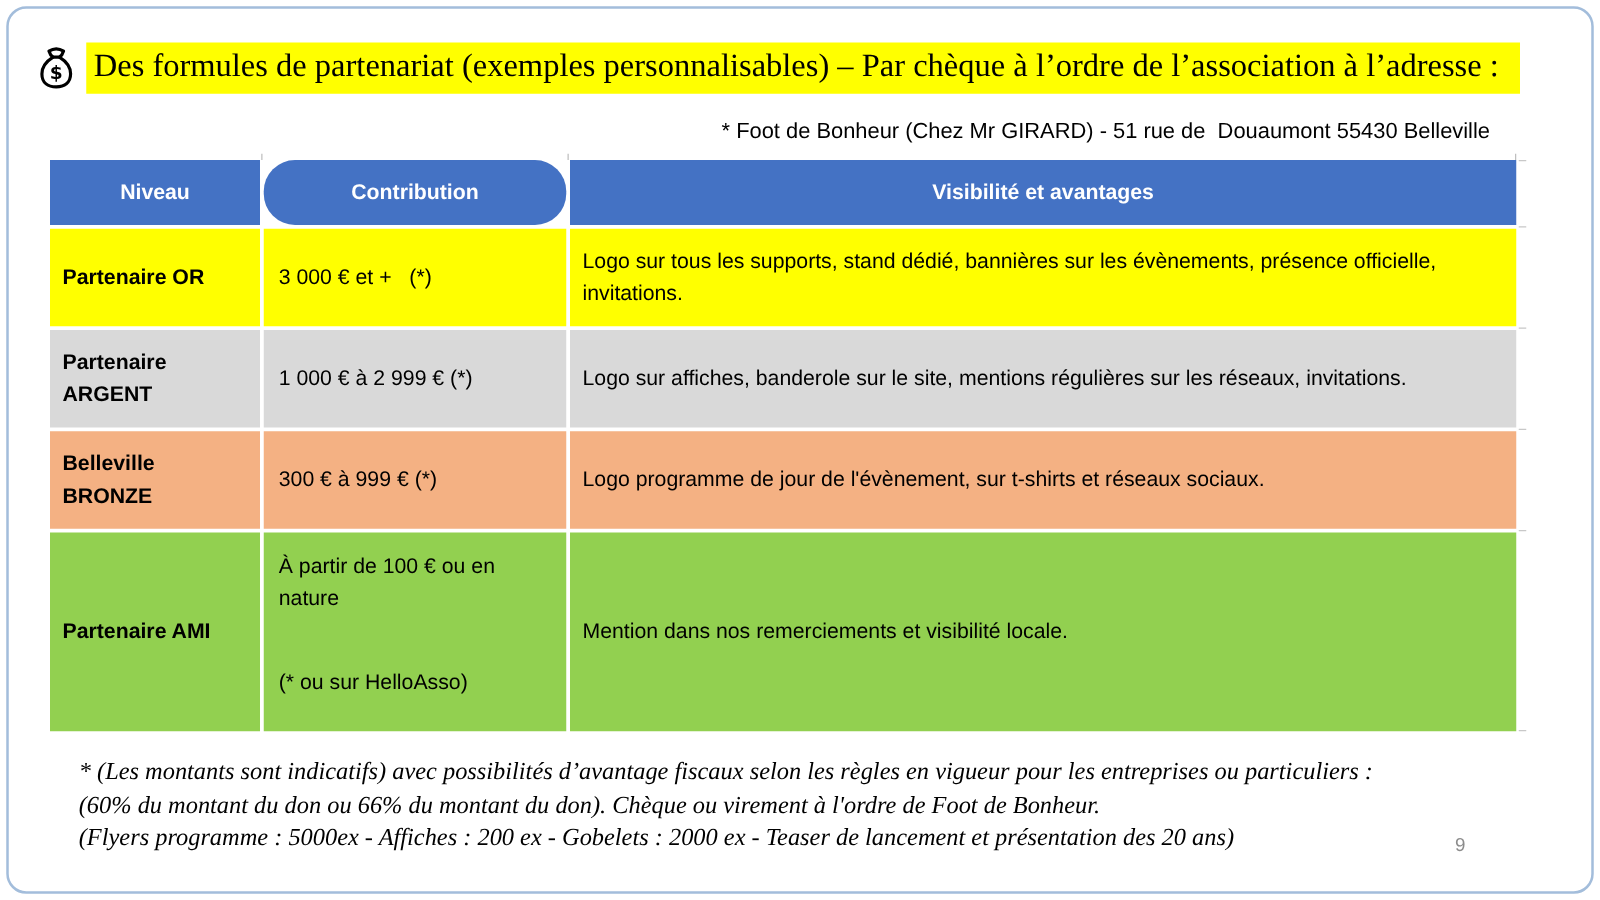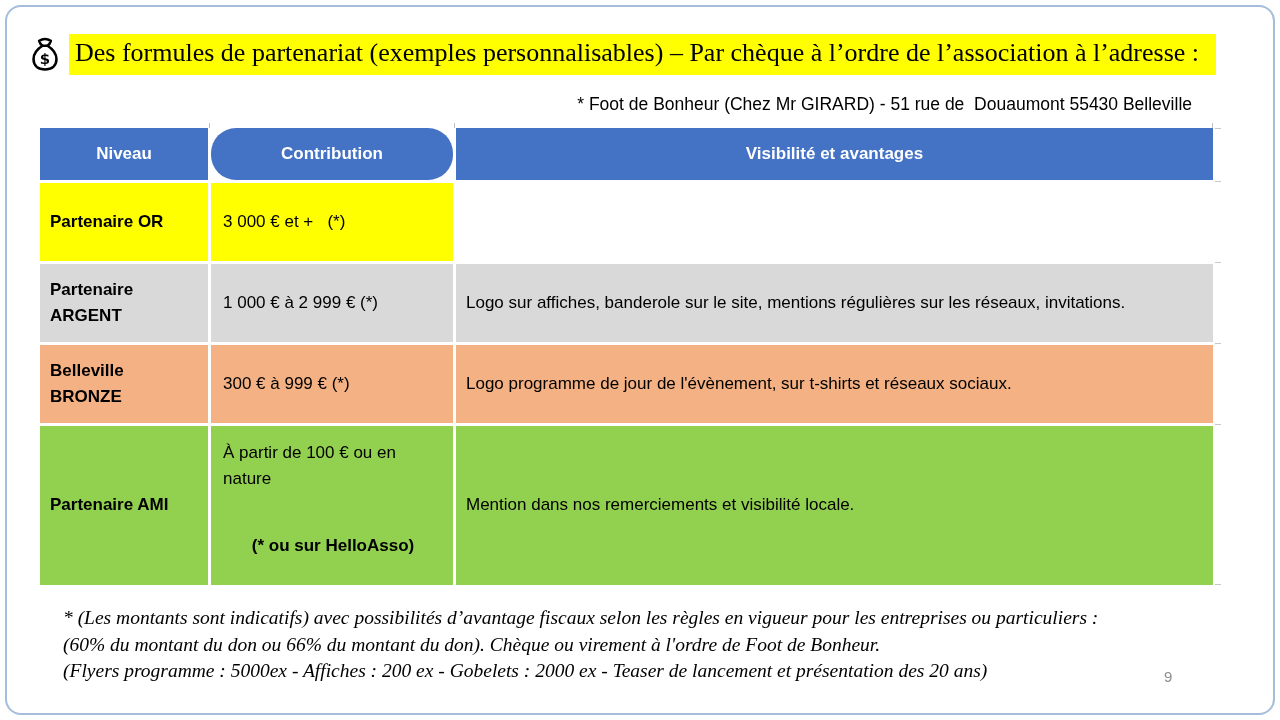--- a/index.html
+++ b/index.html
@@ -17,22 +17,22 @@
 
   .ptable { position:absolute; left:40px; top:128px; width:1173px; }
   .trow { display:grid; grid-template-columns:168px 242px 1fr; column-gap:3px; margin-bottom:3px; position:relative; }
   .trow.hdr { height:52px; }
   .trow.r1, .trow.r2, .trow.r3 { height:78px; }
   .trow.r4 { height:159px; margin-bottom:0; }
   .cell { display:flex; align-items:center; padding:4px 10px; font-size:17px; line-height:1.55; }
   .hdr .cell { justify-content:center; color:#fff; font-weight:bold; padding:4px 6px; }
   .cell.niveau { font-weight:bold; }
   .cell.contrib { white-space:pre-wrap;padding-left:12px; }
-  .r4 .cell.contrib { flex-direction:column; align-items:center; justify-content:flex-start; padding-top:14px; }
-  .contrib2 { margin-top:40px;font-weight:bold; }
+  .r4 .cell.contrib { flex-direction:column; align-items:flex-start; justify-content:flex-start; padding-top:14px; }
+  .contrib2 { margin-top:40px; }
   .contrib2:empty { display:none; }
 
   .tick-v { position:absolute; width:1px; height:5px; background:#BFBFBF; top:-5px; }
   .tick-h { position:absolute; width:6px; height:1px; background:#C8C8C8; left:1175px; }
 
   .footnotes { position:absolute; left:63px; top:605px; font-family:"Liberation Serif", serif;
                font-style:italic; font-size:19.5px; line-height:26.5px; }
   .page-number { position:absolute; left:1164px; top:668px; font-size:15px; color:#8C8C8C; }
 </style>
 </head>
@@ -66,20 +66,21 @@
 
     <div class="trow hdr">
       <div class="cell" style="background-color: rgb(68, 114, 196);">Niveau</div>
       <div class="cell" style="background-color: rgb(68, 114, 196); border-radius: 25px;">Contribution</div>
       <div class="cell" style="background-color: rgb(68, 114, 196);">Visibilité et avantages</div>
     </div>
 
     <div class="trow r1">
       <div class="cell niveau" style="background-color: rgb(255, 255, 0);">Partenaire OR</div>
       <div class="cell contrib" style="background-color: rgb(255, 255, 0);">3 000 € et +   (*)</div>
+      <div class="cell" style="background-color: rgb(255, 255, 0);">Logo sur tous les supports, stand dédié, bannières sur les évènements, présence officielle, invitations.</div>
     </div>
 
     <div class="trow r2">
       <div class="cell niveau" style="background-color: rgb(217, 217, 217);">Partenaire ARGENT</div>
       <div class="cell contrib" style="background-color: rgb(217, 217, 217);">1 000 € à 2 999 € (*)</div>
       <div class="cell" style="background-color: rgb(217, 217, 217);">Logo sur affiches, banderole sur le site, mentions régulières sur les réseaux, invitations.</div>
     </div>
 
     <div class="trow r3">
       <div class="cell niveau" style="background-color: rgb(244, 177, 131);">Belleville BRONZE</div>

